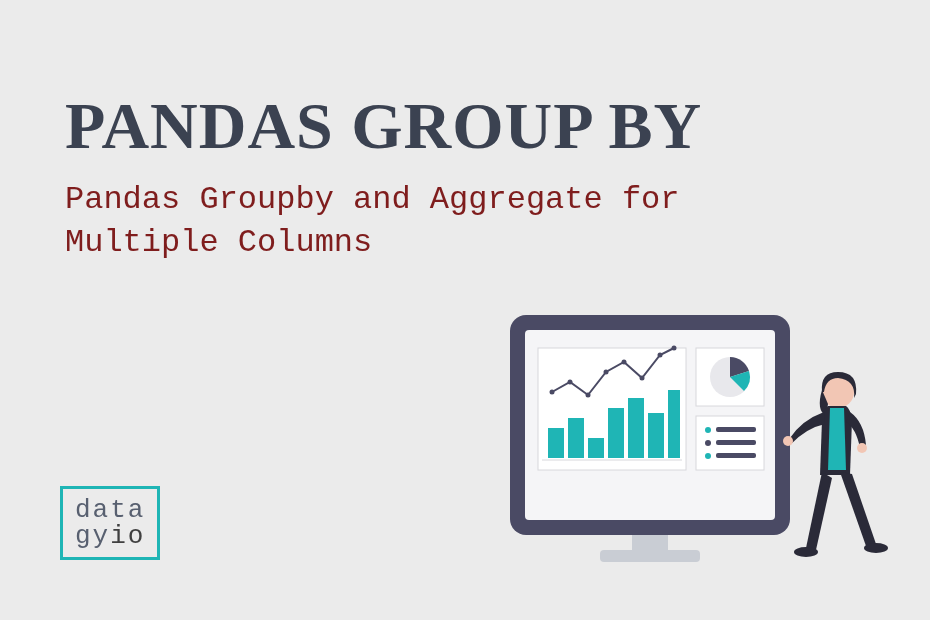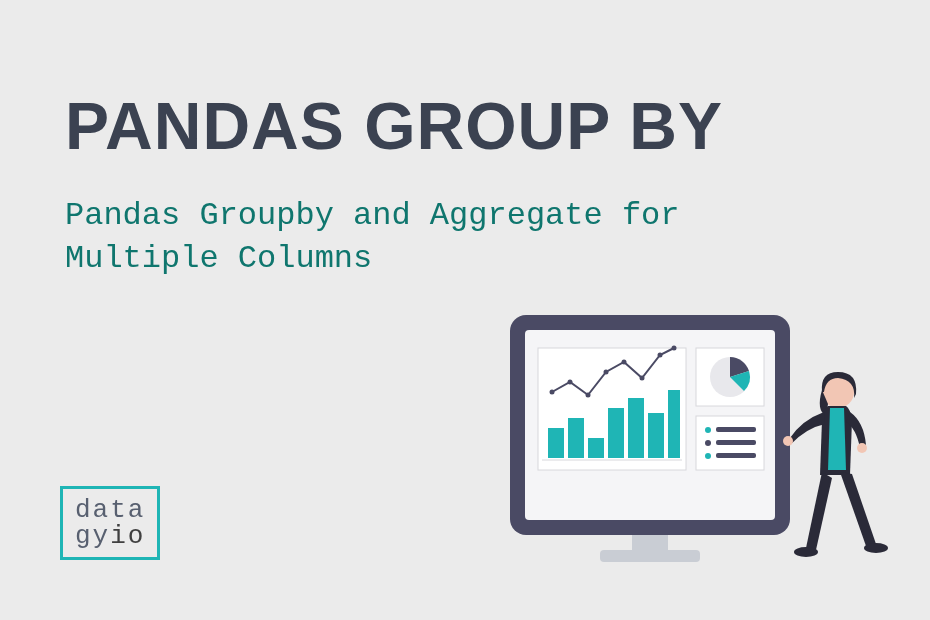--- a/index.html
+++ b/index.html
@@ -18,27 +18,27 @@
     .content {
       padding: 95px 65px 0 65px;
     }
     .title {
       font-size: 66px;
       font-weight: 900;
       line-height: 0.95;
       letter-spacing: 1px;
       color: #3b4251;
       text-transform: uppercase;
-      font-family: Liberation Sans, sans-serif;
-      margin-bottom: 36px;
+      font-family: Liberation Serif, serif;
+      margin-bottom: 20px;
     }
     .subtitle {
       font-size: 32px;
       font-weight: 400;
-      color: #0f766e;
+      color: #7f1d1d;
       font-family: "Courier New", Courier, monospace;
       line-height: 1.35;
       max-width: 660px;
     }
     .logo {
       position: absolute;
       left: 60px;
       bottom: 60px;
       border: 3px solid #1fb5b5;
       padding: 8px 12px;

